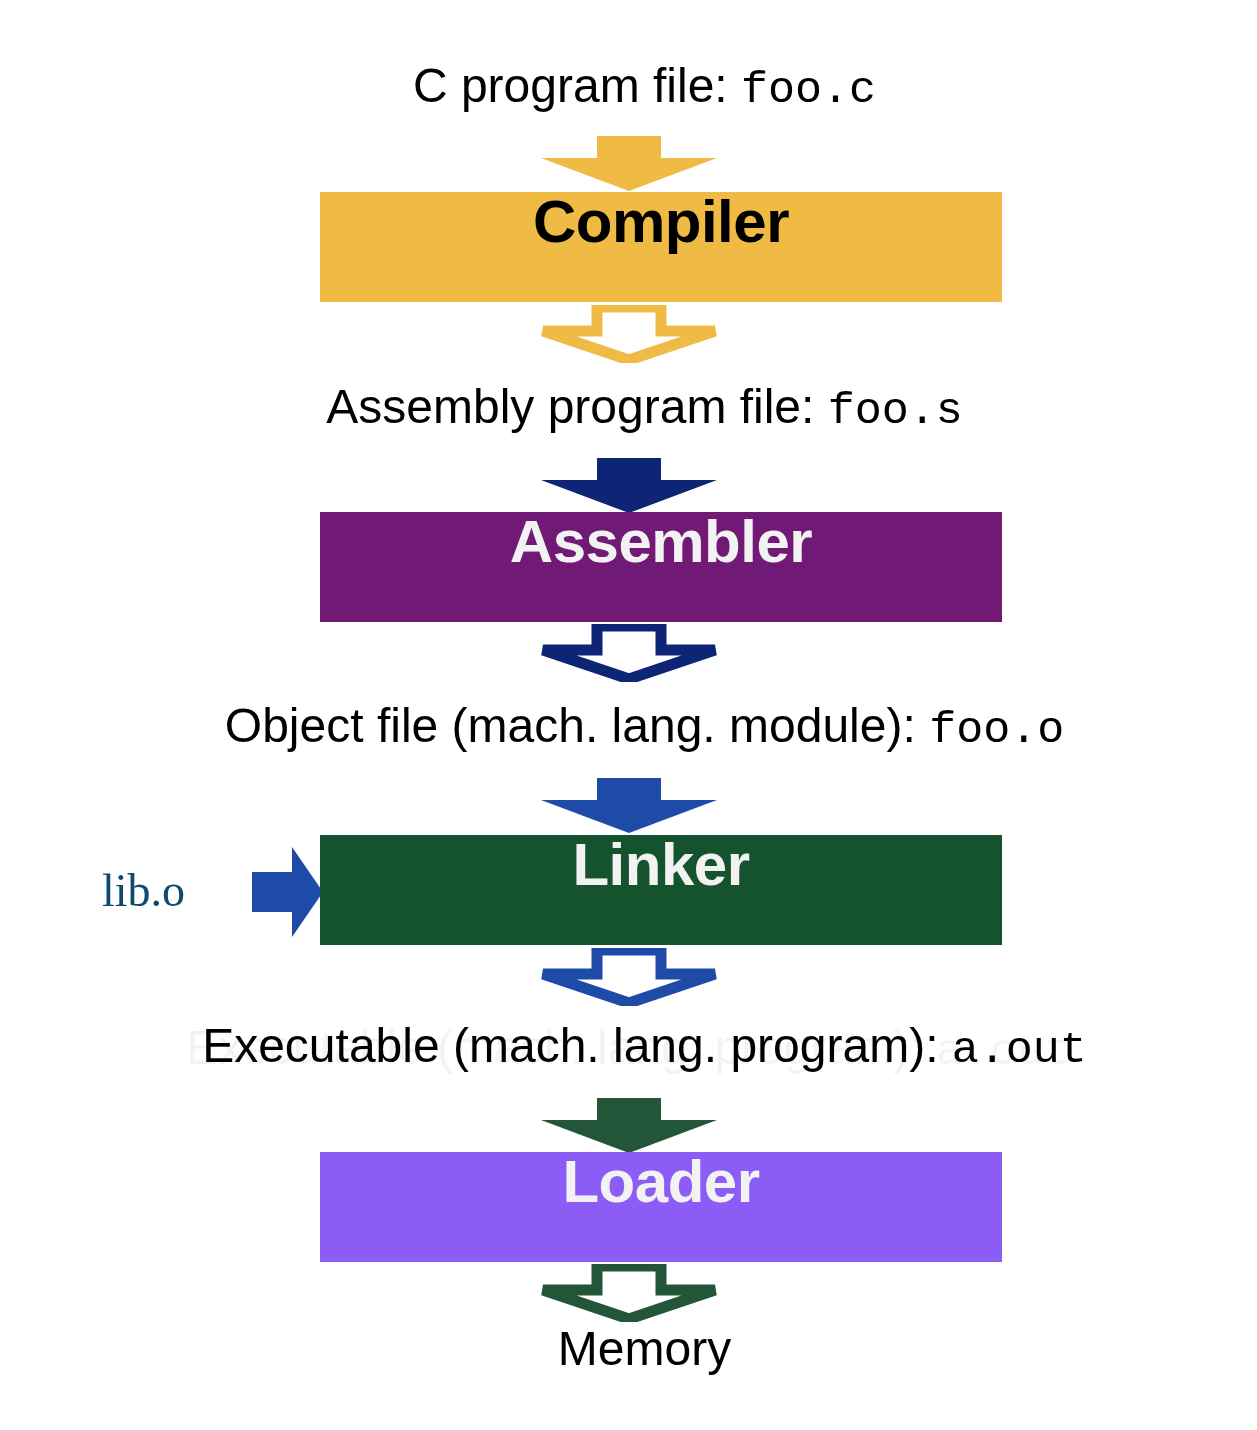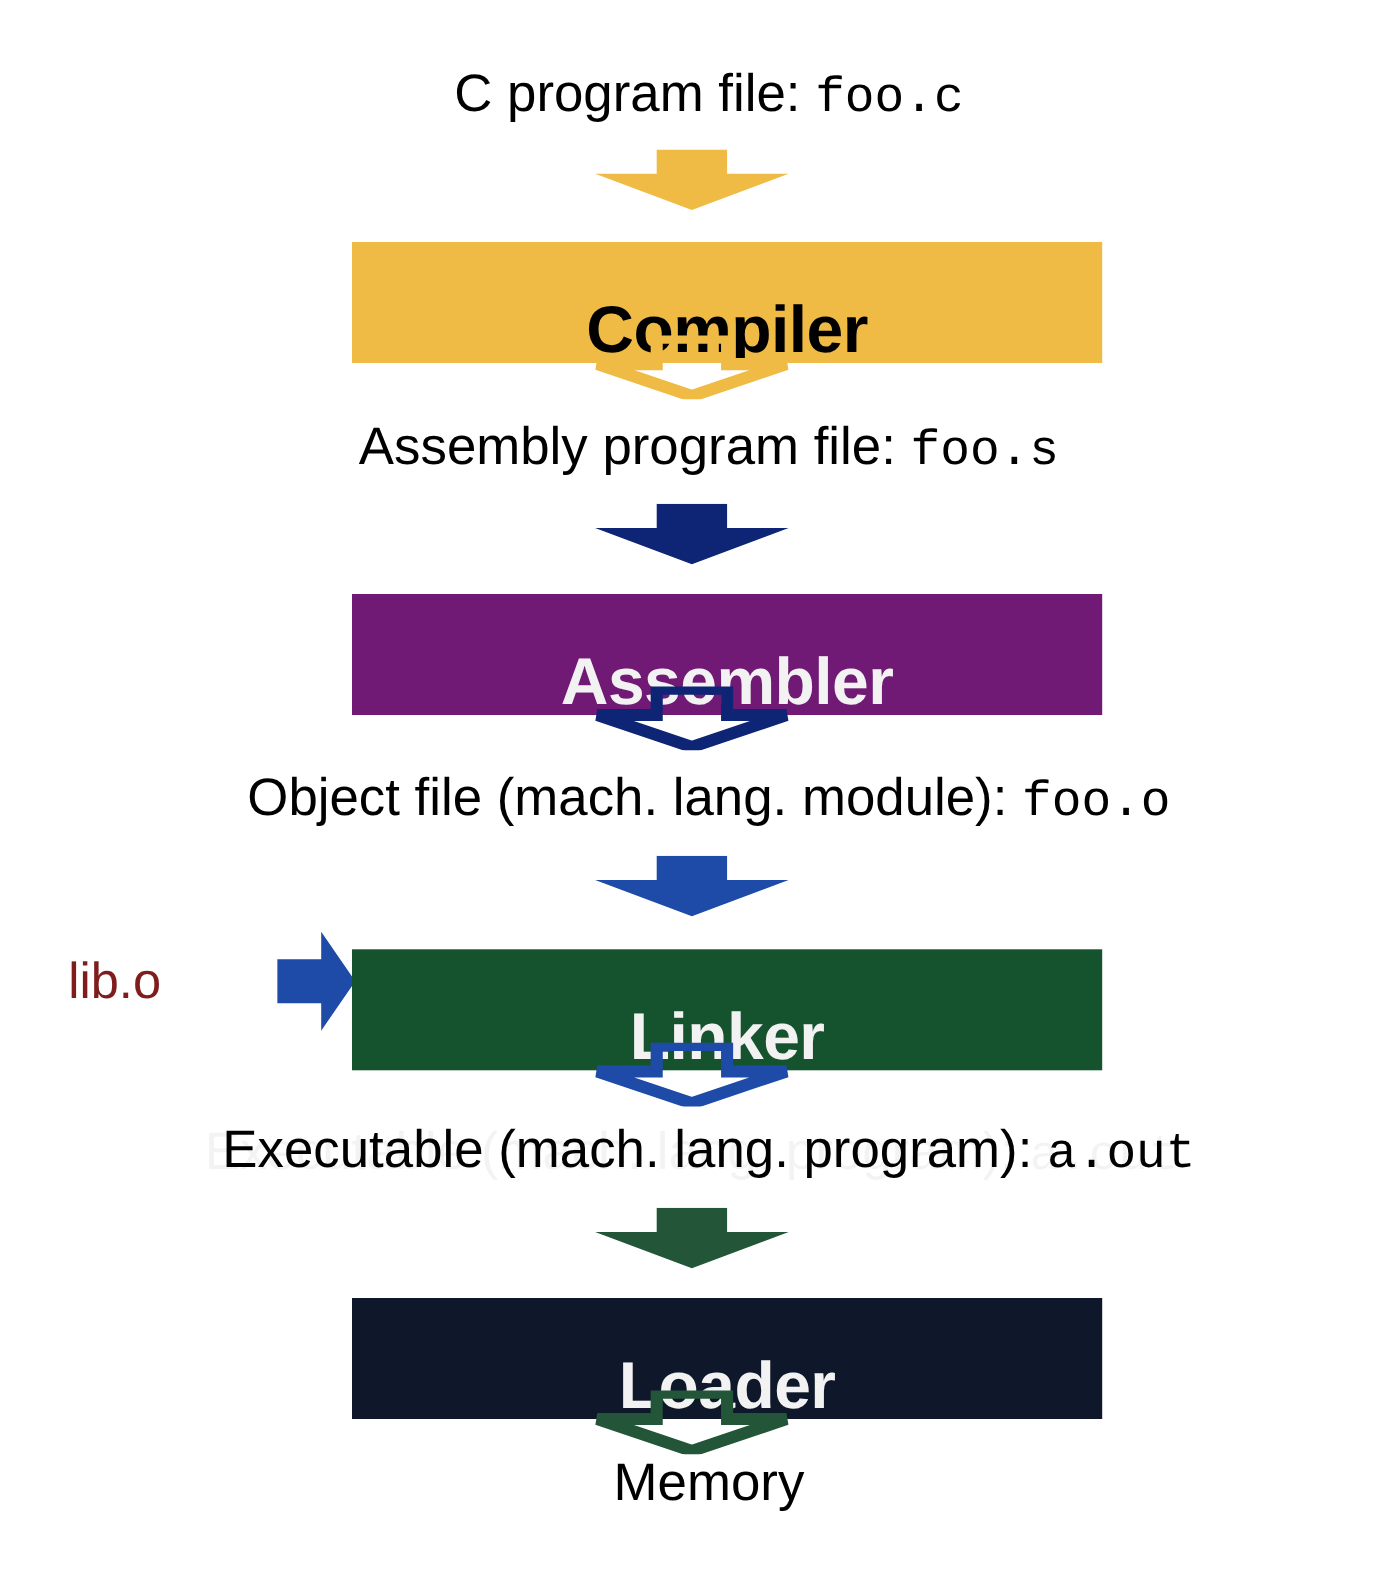--- a/index.html
+++ b/index.html
@@ -37,37 +37,37 @@
   }
   .label .mono {
     font-family: "Liberation Mono", monospace;
     font-size: 45px;
     letter-spacing: 0px;
   }
 
   
   .side-label {
     position: absolute;
-    font-family: Liberation Sans, sans-serif;
+    font-family: Liberation Serif, serif;
     font-size: 46px;
-    color: #7f1d1d;
+    color: #0c4a6e;
     white-space: nowrap;
+    margin-left: 40px;
   }
 
   
   .box {
     position: absolute;
     left: 320px;
     width: 682px;
     height: 110px;
     display: flex;
-    align-items: flex-end;
+    align-items: flex-start;
     justify-content: center;
     box-sizing: border-box;
-    margin-top: 28px;
   }
   .box .box-label {
     font-family: "Liberation Sans", sans-serif;
     font-weight: bold;
     font-size: 60px;
     line-height: 1;
     letter-spacing: -0.5px;
     white-space: nowrap;
   }
 
@@ -171,21 +171,21 @@
   <div class="ghost" style="top:1020px;"><span>Executable (mach. lang. program): </span><span class="mono">a.out</span></div>
 
   <div class="label" style="top:1022px;"><span>Executable (mach. lang. program): </span><span class="mono">a.out</span></div>
 
   <div class="arrow" style="top:1098px;">
     <svg width="180" height="56" viewBox="0 0 180 56" aria-hidden="true">
       <polygon points="58,0 122,0 122,22 178,22 90,55 2,22 58,22" fill="#235538"></polygon>
     </svg>
   </div>
 
-  <div class="box" style="top:1152px; background:#0f172a;">
+  <div class="box" style="top:1152px; background:#8b5cf6;">
     <span class="box-label" style="color:#F2F2F2;">Loader</span>
   </div>
 
   <div class="arrow" style="top:1264px;">
     <svg width="180" height="58" viewBox="0 0 180 58" aria-hidden="true">
       <path d="M58,2 L122,2 L122,26 L176,26 L90,55 L4,26 L58,26 Z" fill="none" stroke="#235538" stroke-width="11" stroke-linejoin="miter"></path>
     </svg>
   </div>
 
   <div class="label" style="top:1325px;"><span>Memory</span></div>

